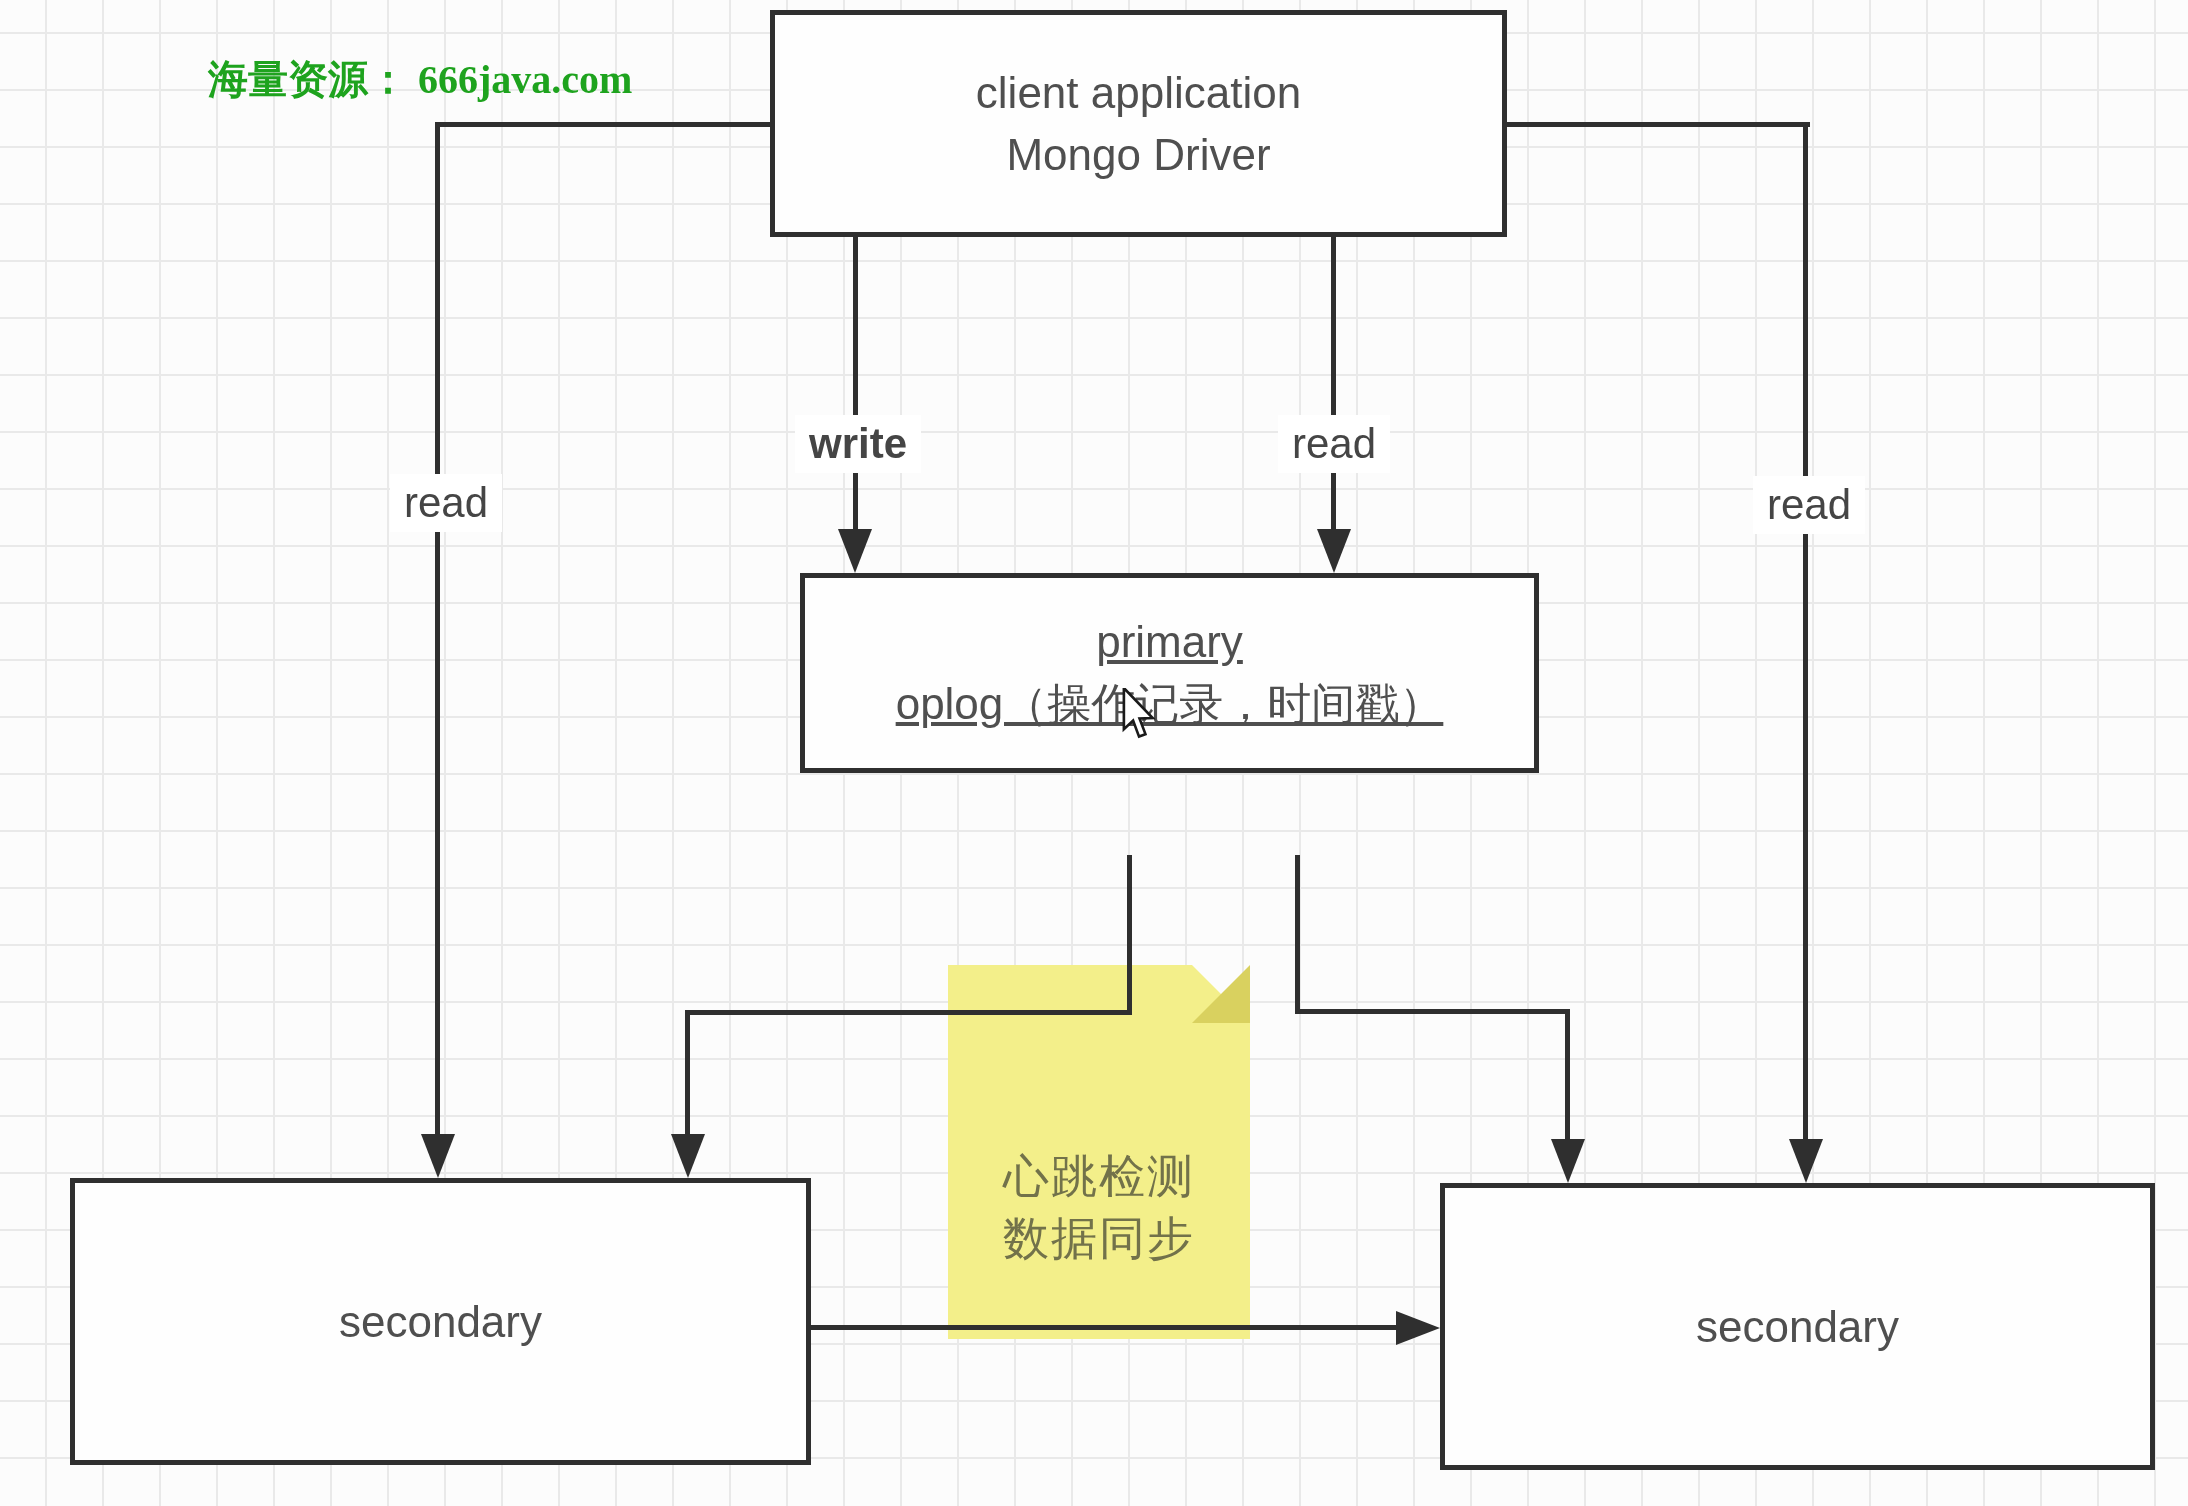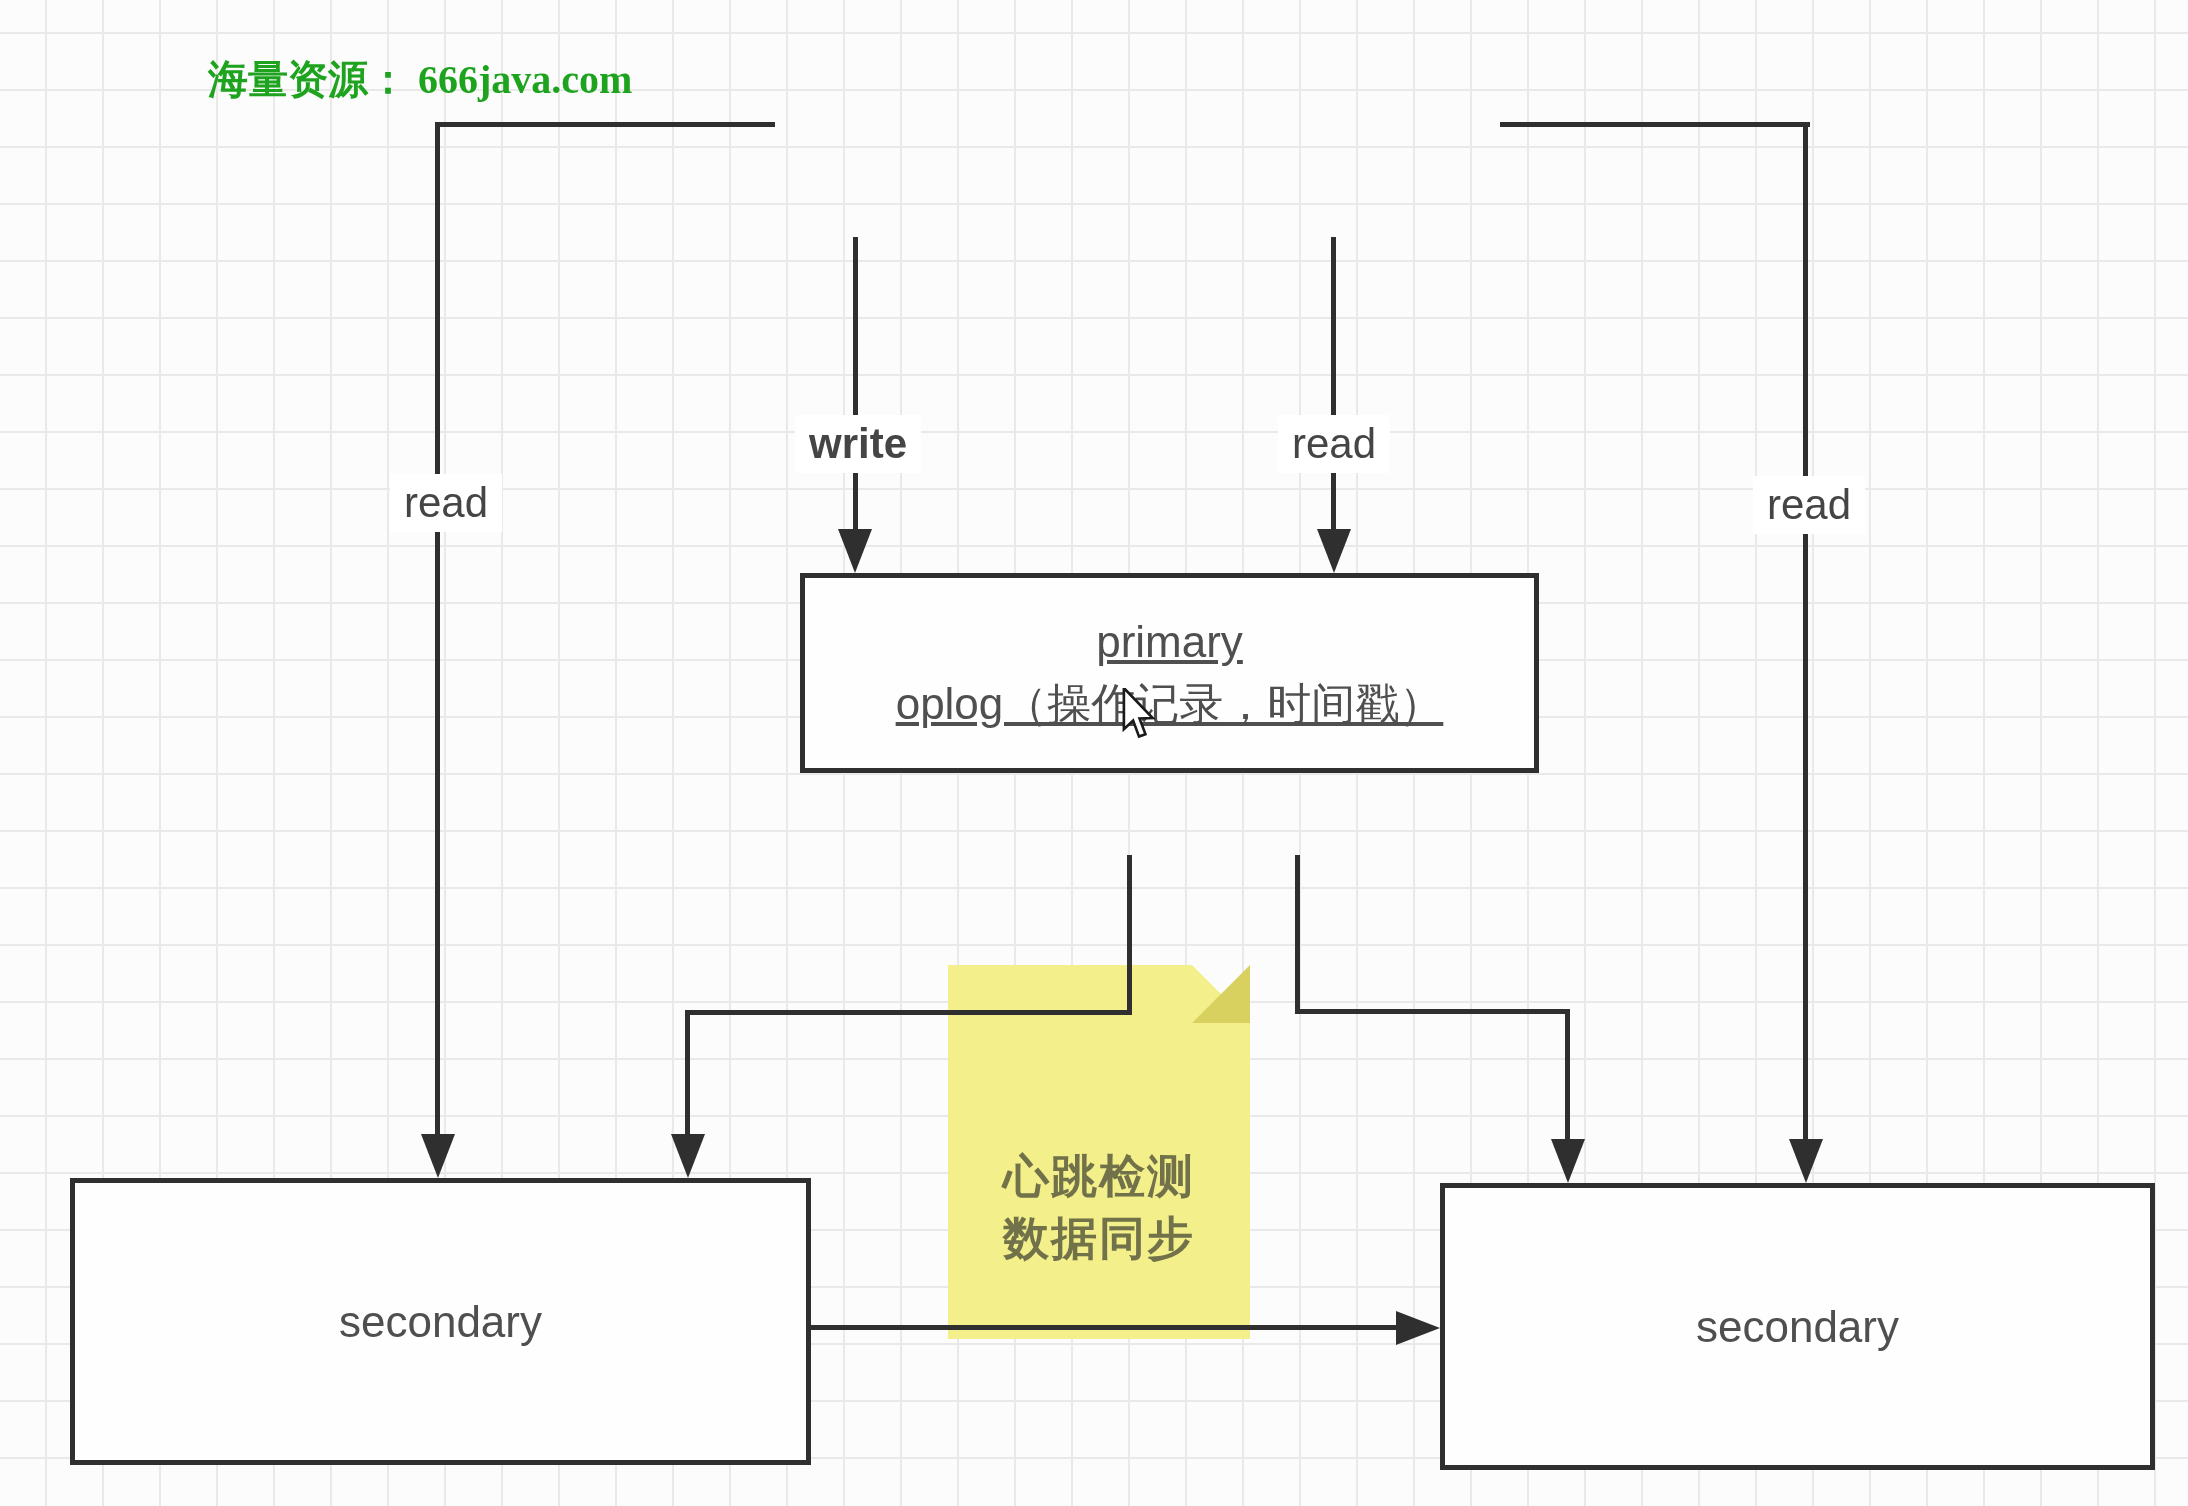--- a/index.html
+++ b/index.html
@@ -43,21 +43,21 @@
     position:absolute;left:948px;top:965px;width:302px;height:374px;
     background:#f3ef8a;z-index:1;
     clip-path:polygon(0 0,244px 0,302px 58px,302px 374px,0 374px);
     display:flex;flex-direction:column;align-items:center;justify-content:center;
   }
   .note-fold{
     position:absolute;left:1192px;top:965px;width:0;height:0;z-index:1;
     border-left:58px solid transparent;border-bottom:58px solid #d9d15f;
   }
   .note-text{
-    color:#72724a;font-size:46px;line-height:62px;font-weight:bold;
+    color:#72724a;font-size:46px;line-height:62px;font-weight:normal;
     text-align:center;letter-spacing:2px;margin-top:110px;
   }
   .watermark{
     position:absolute;left:208px;top:52px;z-index:6;
     font-family:"Liberation Serif",serif;font-weight:bold;
     font-size:40px;white-space:nowrap;
   }
   .cursor{position:absolute;left:1122px;top:688px;z-index:7;}
 </style>
 </head>
@@ -99,20 +99,24 @@
     <div class="note-text">
       <div>心跳检测</div>
       <div>数据同步</div>
     </div>
   </div>
   <div class="note-fold"></div>
 
   <div class="line" style="left:811px;top:1325px;width:585px;height:5px;"></div>
   <div class="arrow-right" style="left:1396px;top:1311px;"></div>
 
+  <div class="node" style="left:770px;top:10px;width:737px;height:227px;">
+    <div>client application</div>
+    <div>Mongo Driver</div>
+  </div>
 
   <div class="node" style="left:800px;top:573px;width:739px;height:200px;text-decoration:underline;">
     <div>primary</div>
     <div>oplog（操作记录，时间戳）</div>
   </div>
 
   <div class="node" style="left:70px;top:1178px;width:741px;height:287px;">
     <div>secondary</div>
   </div>
 

